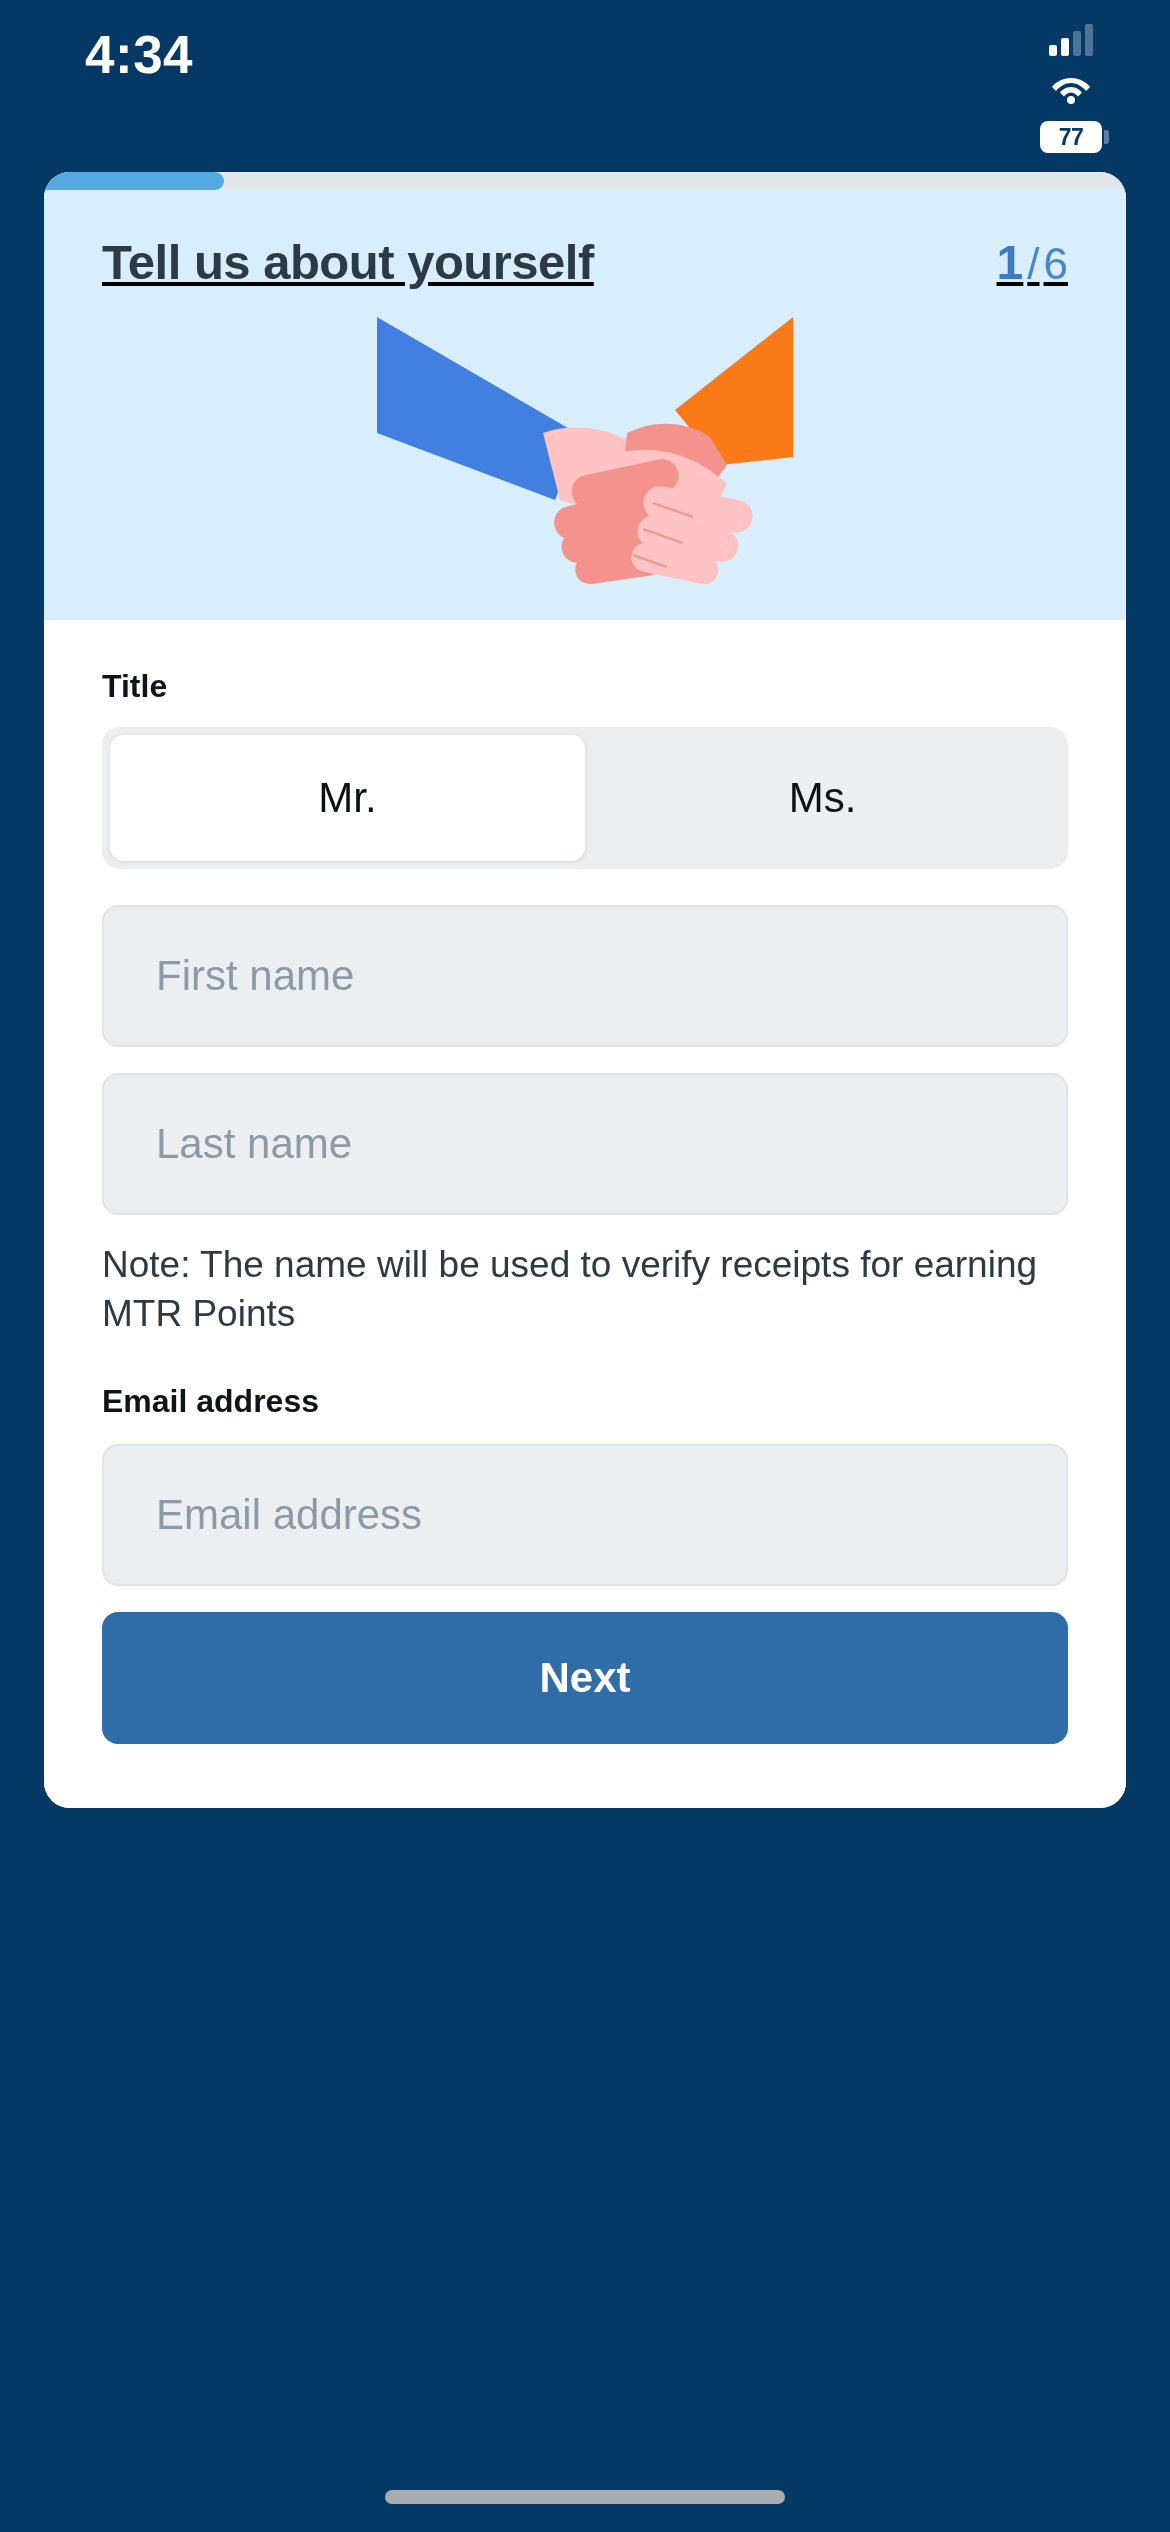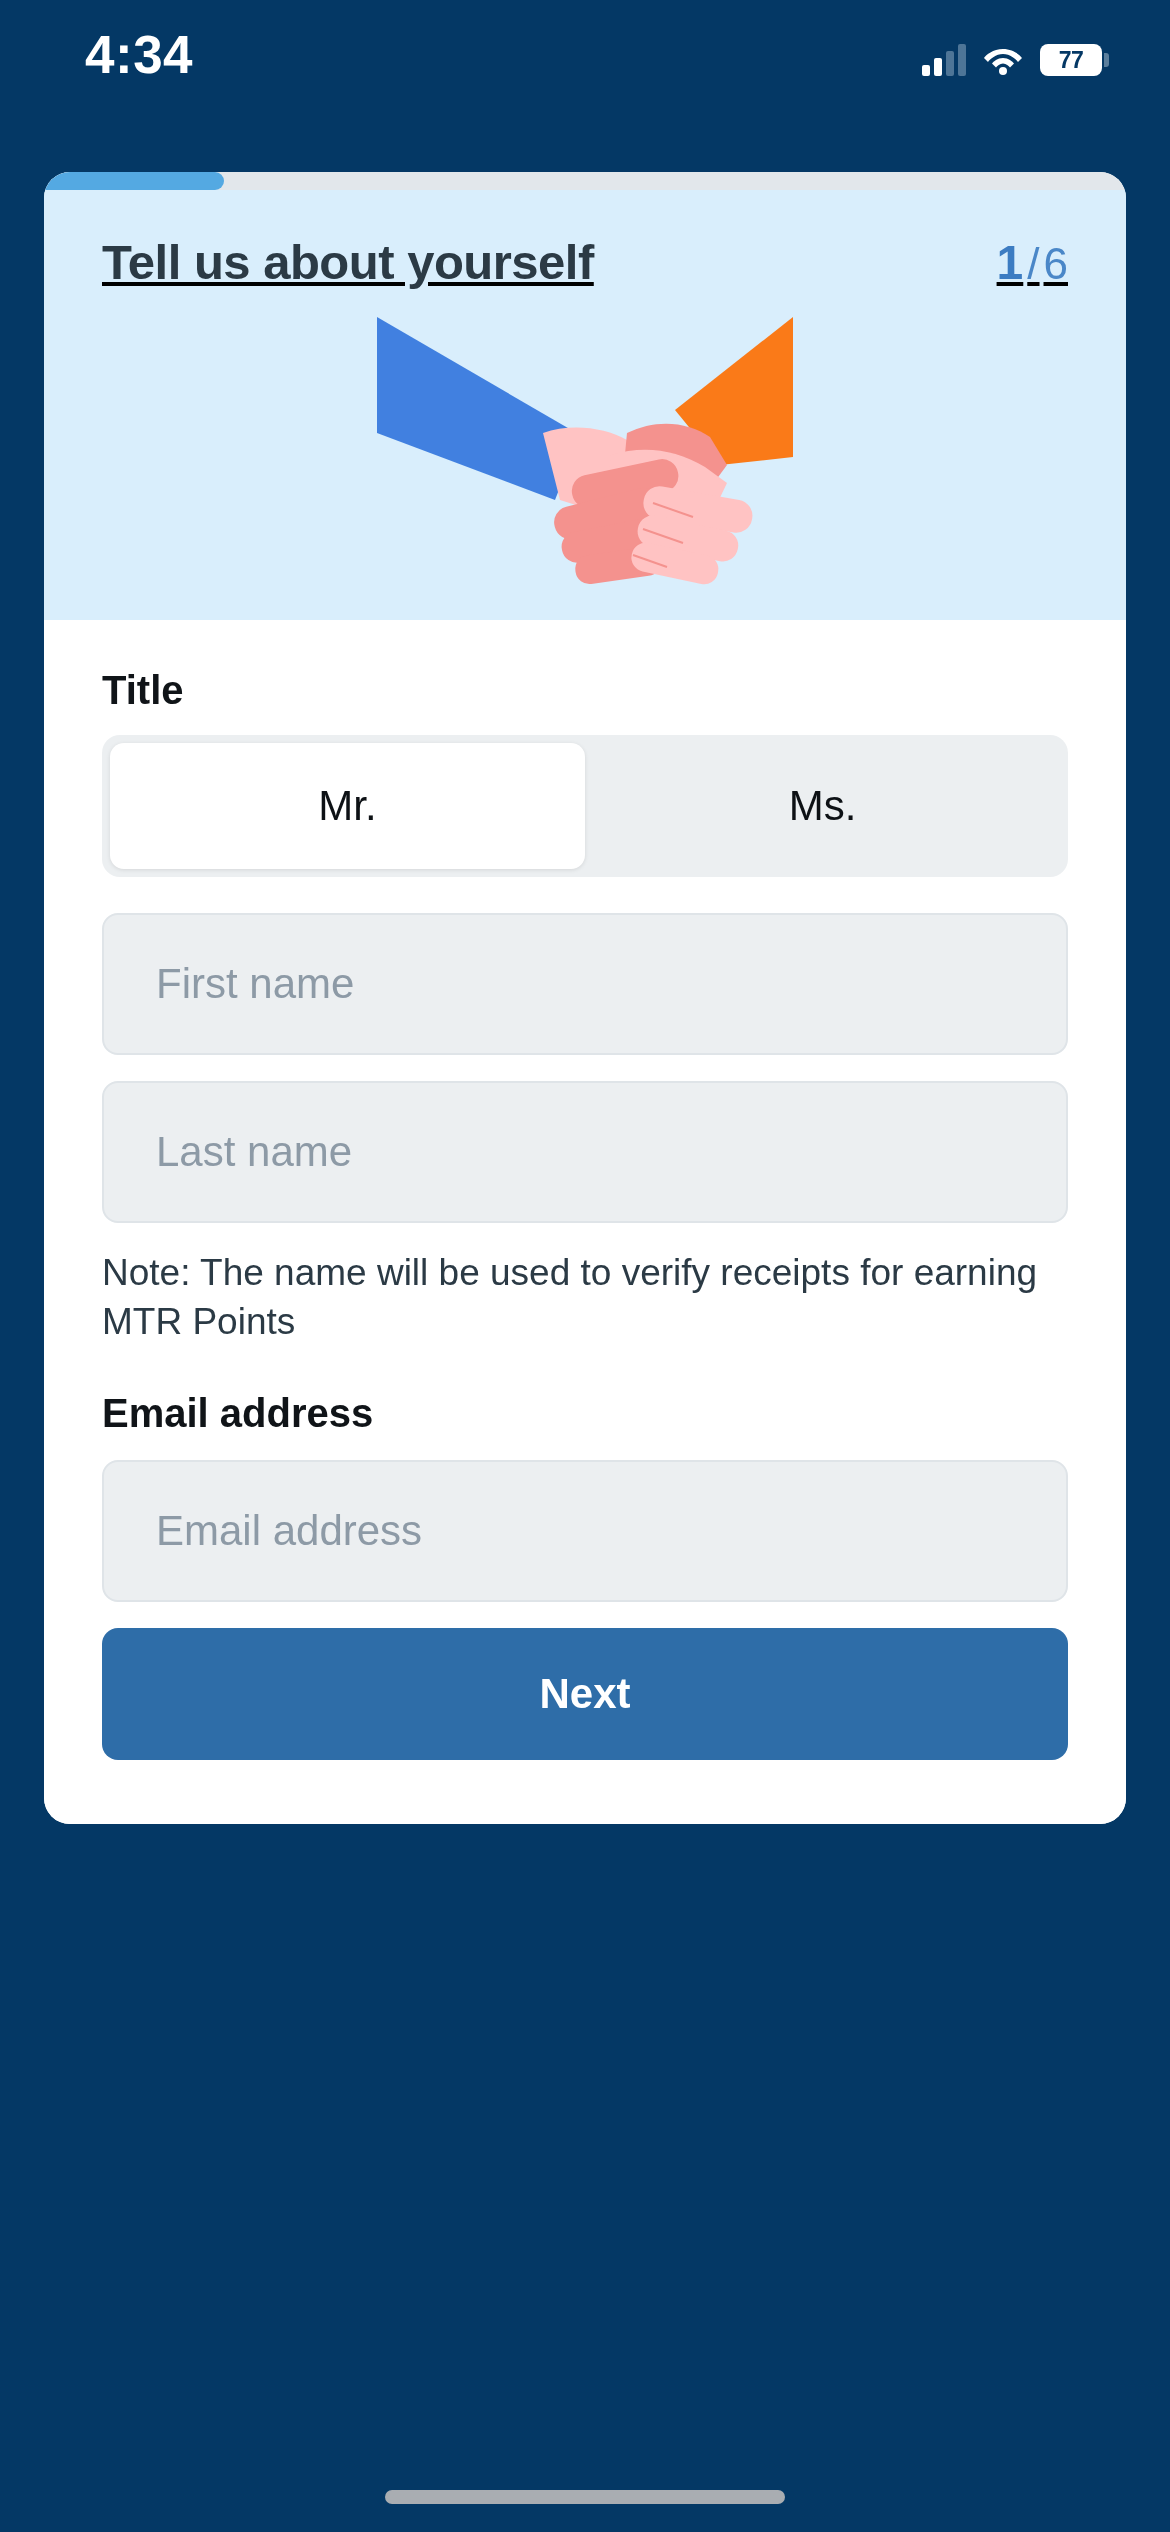--- a/index.html
+++ b/index.html
@@ -22,22 +22,22 @@
     display:flex; align-items:center; justify-content:space-between;
     padding:4px 96px 0 0;
   }
   .status-time {
     position:absolute; left:85px; top:24px;
     color:#ffffff;
     font-size:53px; font-weight:bold;
     letter-spacing:0.5px;
   }
   .status-right {
-    position:absolute; right:68px; top:44px;
-    display:flex; align-items:flex-start; gap:17px;
+    position:absolute; right:68px; top:24px;
+    display:flex; align-items:center; gap:17px;flex-direction:column;
   }
   .sig { display:flex; align-items:flex-end; gap:4px; height:32px; }
   .sig i { display:block; width:8px; background:#ffffff; border-radius:2px; }
   .sig i:nth-child(1){ height:11px; }
   .sig i:nth-child(2){ height:18px; }
   .sig i:nth-child(3){ height:25px; background:#4e7597; }
   .sig i:nth-child(4){ height:32px; background:#4e7597; }
   .wifi { width:40px; height:31px; position:relative; }
   .batt {
     width:62px; height:32px; border-radius:8px;
@@ -105,21 +105,21 @@
     background:#d9eefc;
     height:330px;
     display:flex; align-items:center; justify-content:center;
   }
   .illus { display:block; }
 
   
   .card-body { padding:48px 58px 64px 58px; background:#ffffff; }
 
   .field-label {
-    font-size:40px; font-weight:bold; color:#101418;
+    font-size:32px; font-weight:bold; color:#101418;
     margin-bottom:22px;
   }
 
   .segmented {
     display:flex; width:100%; height:142px;
     background:#eceff1; border-radius:18px;
     padding:8px; margin-bottom:36px;
   }
   .seg {
     flex:1; display:flex; align-items:center; justify-content:center;

